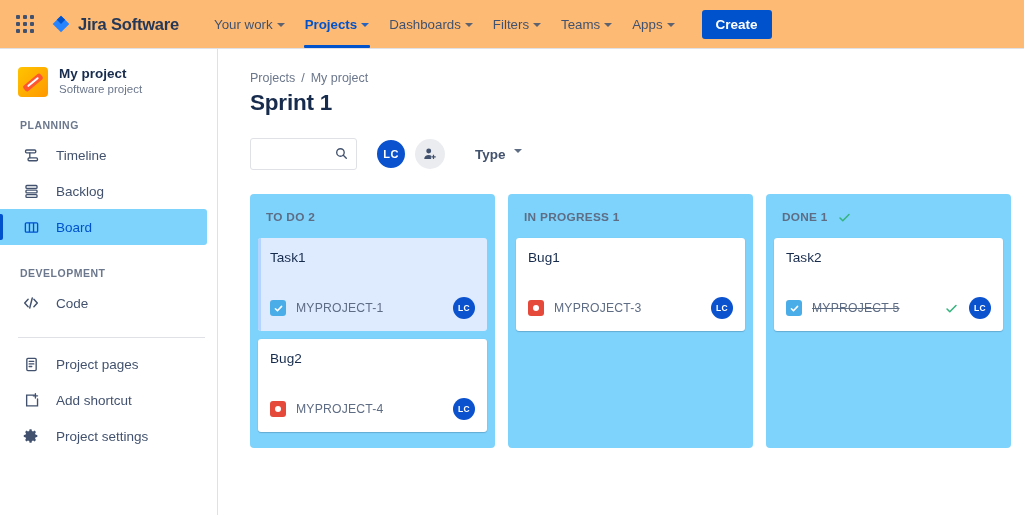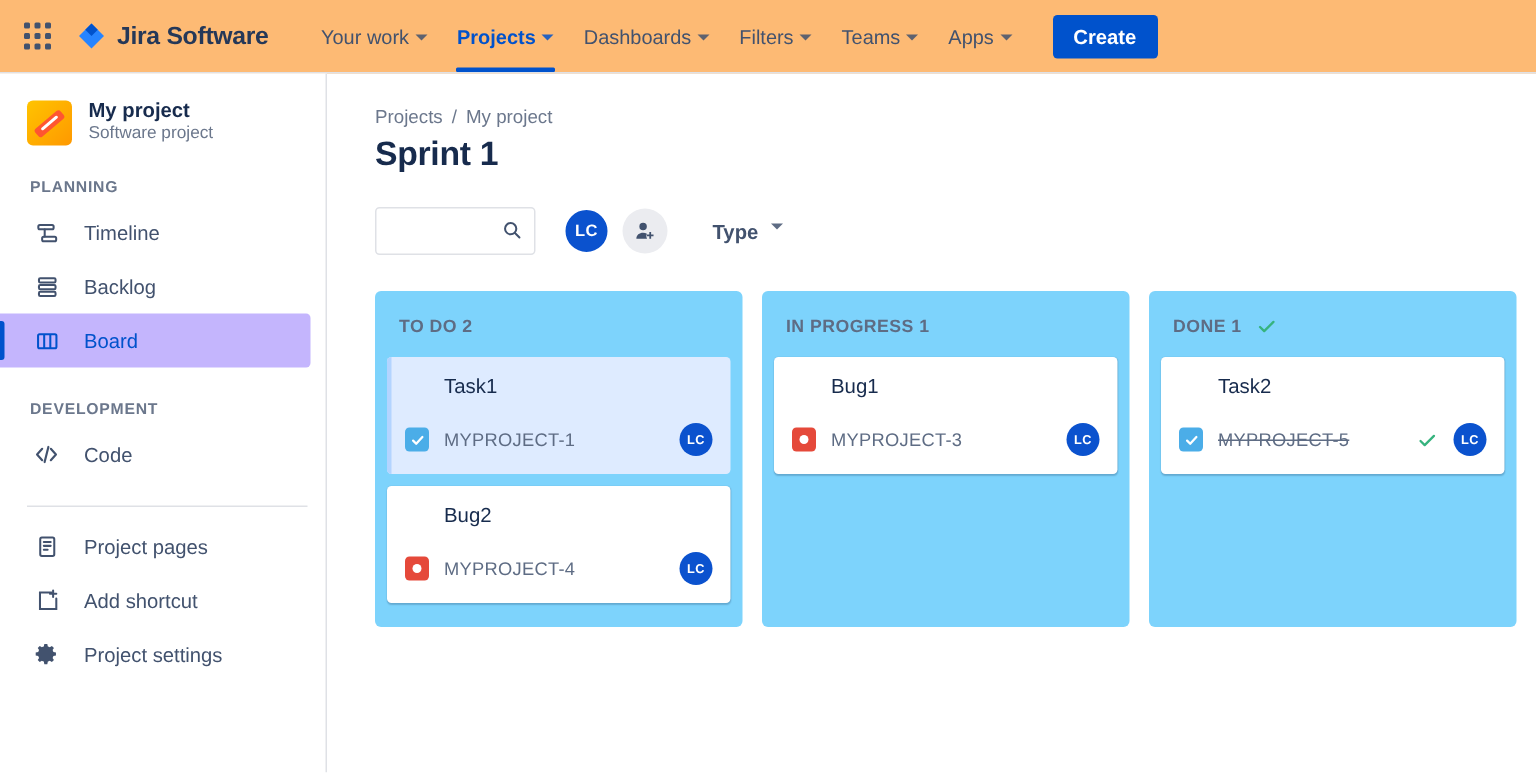--- a/index.html
+++ b/index.html
@@ -97,21 +97,21 @@
   }
   .navlist { padding: 0 10px 0 0; }
   .snav {
     position: relative;
     display: flex; align-items: center; gap: 14px;
     height: 36px; padding-left: 20px;
     font-size: 13.5px; color: #42526E; cursor: pointer;
     border-radius: 0 3px 3px 0;
   }
   .snav .ico { width: 22px; display:flex; align-items:center; justify-content:center; color:#42526E; flex:none; }
-  .snav.active { background: #c4b5fd; color: #0052CC; }
+  .snav.active { background: #7dd3fc; color: #0052CC; }
   .snav.active .ico { color: #0052CC; }
   .snav.active::before {
     content:""; position:absolute; left:0; top:5px; bottom:5px; width:3px;
     background:#0052CC; border-radius: 0 2px 2px 0;
   }
   .sdivider { height:1px; background:#DFE1E6; margin: 16px 12px 8px 18px; }
 
   
   .main { flex: 1; padding: 22px 0 0 32px; overflow: hidden; background:#fff; }
   .crumbs { font-size: 12.5px; color: #6B778C; display:flex; gap:6px; }
@@ -169,22 +169,22 @@
   .card {
     background:#fff; border-radius: 3px; padding: 11px 12px 12px;
     box-shadow: 0 1px 1px rgba(9,30,66,0.20), 0 0 1px rgba(9,30,66,0.12);
     margin-bottom: 8px; cursor: pointer; position: relative;
   }
   .card.selected { background: #DEEBFF; box-shadow: none; }
   .card.selected::before {
     content:""; position:absolute; left:0; top:0; bottom:0; width:3px;
     background:#B3D4FF; border-radius:3px 0 0 3px;
   }
-  .card-title { font-size: 13.6px; color: #172B4D; line-height: 18px; margin-left: 26px; }
-  .card-foot { display:flex; align-items:center; margin-top: 15px; }
+  .card-title { font-size: 13.6px; color: #172B4D; line-height: 18px; }
+  .card-foot { display:flex; align-items:center; margin-top: 30px; }
   .type-icon { width: 16px; height: 16px; border-radius: 3px; flex:none; display:flex; align-items:center; justify-content:center; }
   .type-icon.task { background: #4BADE8; }
   .type-icon.bug  { background: #E5493A; }
   .type-icon.bug .dot { width:6px; height:6px; border-radius:50%; background:#fff; }
   .card-key {
     font-size: 12.2px; color: #5E6C84; margin-left: 10px; letter-spacing:.2px; font-weight:500;
   }
   .card-key.done { text-decoration: line-through; }
   .spacer { flex: 1; }
   .done-check { color:#36B37E; display:flex; align-items:center; margin-right: 11px; }

